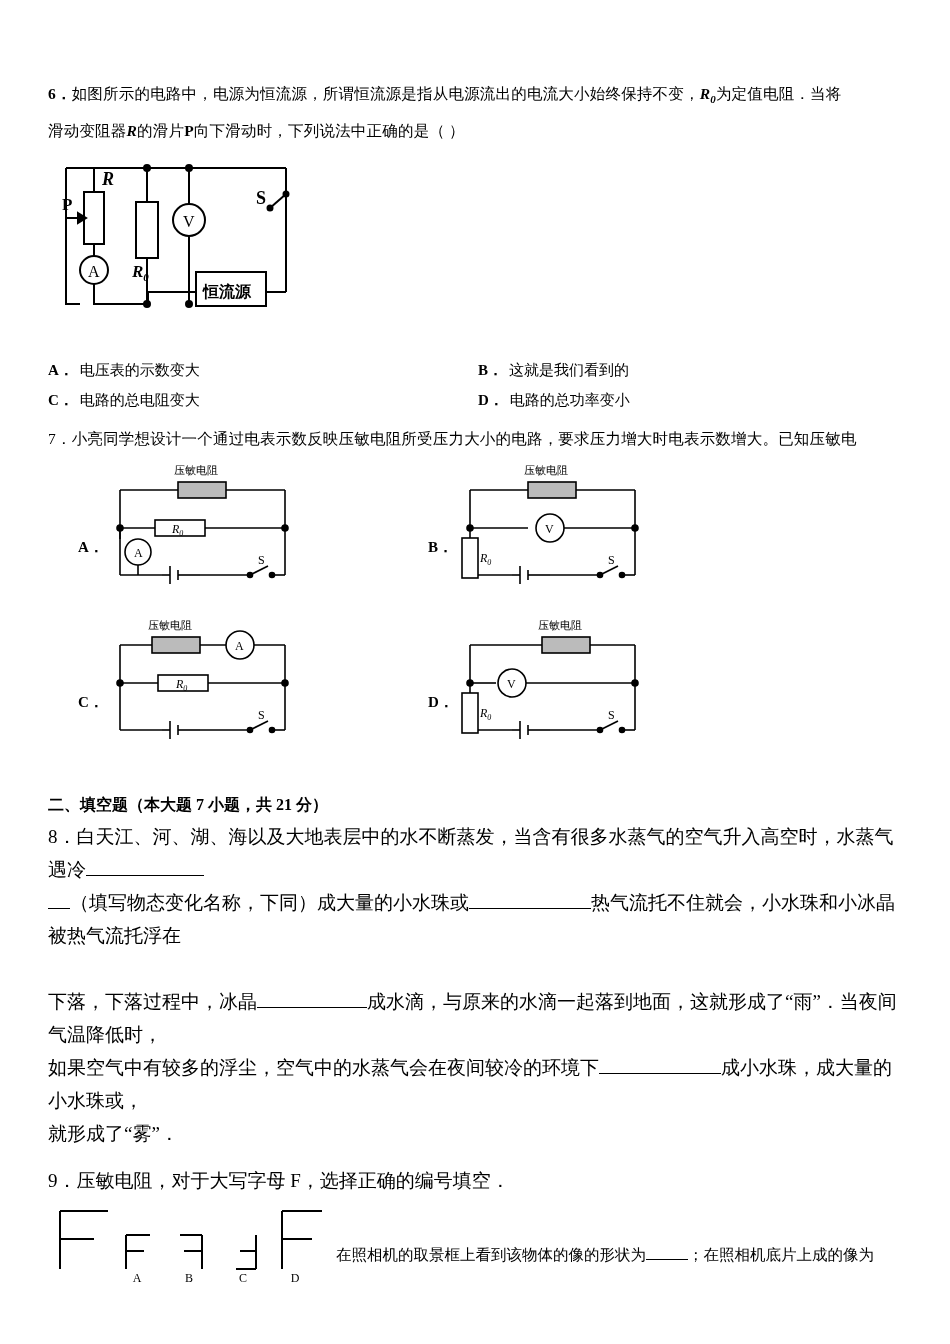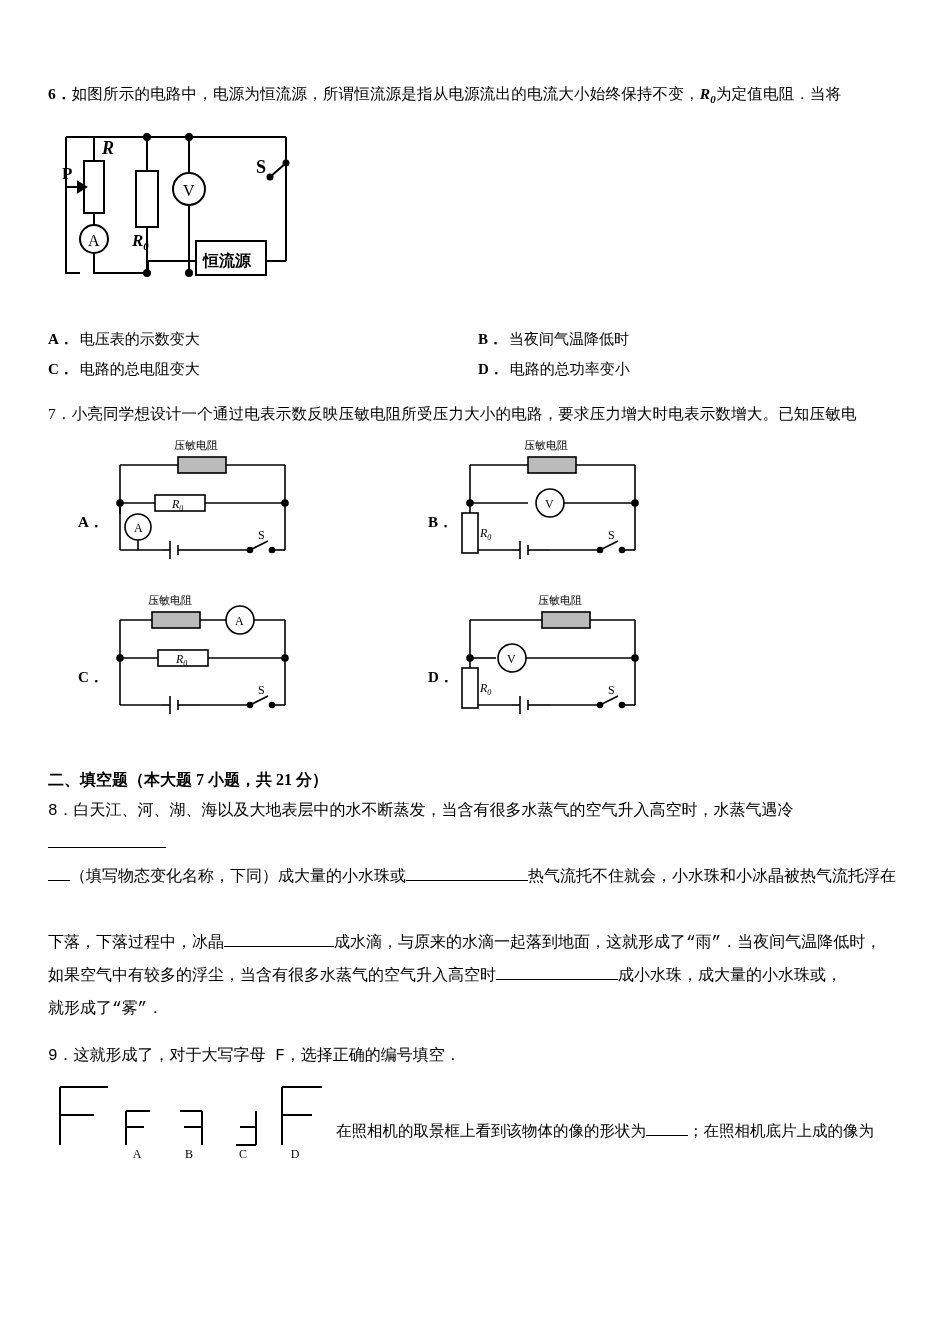--- a/index.html
+++ b/index.html
@@ -46,36 +46,38 @@
   .fig { margin:6px 0 0 0; }
 
   
   .sec {
     font-size:16px;
     font-weight:bold;
     margin-top:35px;
     margin-bottom:4px;
   }
   .para {
-    font-size:16px;
+    font-size:19px;
     line-height:33px;
-    font-family:Liberation Mono, monospace;
   }
   .blank { display:inline-block; border-bottom:1px solid #000; }
 
   .tail { font-size:15.5px; line-height:33px; }
 </style>
 </head>
 <body>
 
 <div class="page">
   <div class="content">
 
     <div class="qline">
       <span class="bold">6．</span><span>如图所示的电路中，电源为恒流源，所谓恒流源是指从电源流出的电流大小始终保持不变，</span><span class="bold it">R</span><span class="bold it sub">0</span><span>为定值电阻．当将</span>
+    </div>
+    <div class="qline">
+      <span>滑动变阻器</span><span class="bold it">R</span><span>的滑片</span><span class="bold">P</span><span>向下滑动时，下列说法中正确的是（  ）</span>
     </div>
 
     <div class="fig">
       <svg width="260" height="185" viewBox="0 0 260 185">
         <g fill="none" stroke="#000" stroke-width="2">
 
           <path d="M18 16 H238"></path>
 
           <path d="M18 16 V120"></path>
 
@@ -133,36 +135,36 @@
     </div>
 
     <div class="opts">
       <div class="row">
         <div class="col">
           <span class="opt-l">A．</span>
           <span class="opt-t">电压表的示数变大</span>
         </div>
         <div class="col">
           <span class="opt-l">B．</span>
-          <span class="opt-t">当夜间气温降低时</span>
+          <span class="opt-t">这就是我们看到的</span>
         </div>
       </div>
       <div class="row">
         <div class="col">
           <span class="opt-l">C．</span>
           <span class="opt-t">电路的总电阻变大</span>
         </div>
         <div class="col">
           <span class="opt-l">D．</span>
           <span class="opt-t">电路的总功率变小</span>
         </div>
       </div>
     </div>
 
-    <div class="qline" style="margin-top:14px">
+    <div class="qline" style="margin-top:8px">
       <span>7．</span><span>小亮同学想设计一个通过电表示数反映压敏电阻所受压力大小的电路，要求压力增大时电表示数增大。已知压敏电</span>
     </div>
 
     <div style="position:relative;height:300px;margin-top:6px">
 
       <div style="position:absolute;left:30px;top:0">
         <span style="position:absolute;left:0;top:78px;font-weight:bold;font-size:15px">A．</span>
         <svg width="220" height="140" viewBox="0 0 220 140" style="position:absolute;left:22px;top:0">
           <g fill="none" stroke="#000" stroke-width="1.6">
             <path d="M20 30 H185"></path>
@@ -305,26 +307,26 @@
       </div>
     </div>
 
     <div class="sec">二、填空题（本大题 7 小题，共 21 分）</div>
 
     <div class="para">
       <span>8．</span><span>白天江、河、湖、海以及大地表层中的水不断蒸发，当含有很多水蒸气的空气升入高空时，水蒸气遇冷</span><span class="blank" style="width:118px"></span><br>
       <span class="blank" style="width:22px"></span><span>（填写物态变化名称，下同）成大量的小水珠或</span><span class="blank" style="width:122px"></span><span>热气流托不住就会，小水珠和小冰晶被热气流托浮在</span><br>
       <br>
       <span>下落，下落过程中，冰晶</span><span class="blank" style="width:110px"></span><span>成水滴，与原来的水滴一起落到地面，这就形成了“雨”．当夜间气温降低时，</span><br>
-      <span>如果空气中有较多的浮尘，当含有很多水蒸气的空气升入高空时</span><span class="blank" style="width:122px"></span><span>成小水珠，成大量的小水珠或，</span><br>
+      <span>如果空气中有较多的浮尘，空气中的水蒸气会在夜间较冷的环境下</span><span class="blank" style="width:122px"></span><span>成小水珠，成大量的小水珠或，</span><br>
       <span>就形成了“雾”．</span>
     </div>
 
     <div class="para" style="margin-top:14px">
-      <span>9．</span><span>这就形成了，对于大写字母 F，选择正确的编号填空．</span>
+      <span>9．</span><span>压敏电阻，对于大写字母 F，选择正确的编号填空．</span>
     </div>
 
     <div style="position:relative;height:98px">
       <svg width="280" height="90" viewBox="0 0 280 90" style="position:absolute;left:2px;top:2px">
         <g stroke="#000" stroke-width="2" fill="none">
 
           <path d="M10 12 H58 M10 12 V70 M10 40 H44"></path>
 
           <path d="M76 36 H100 M76 36 V70 M76 52 H94"></path>
 

